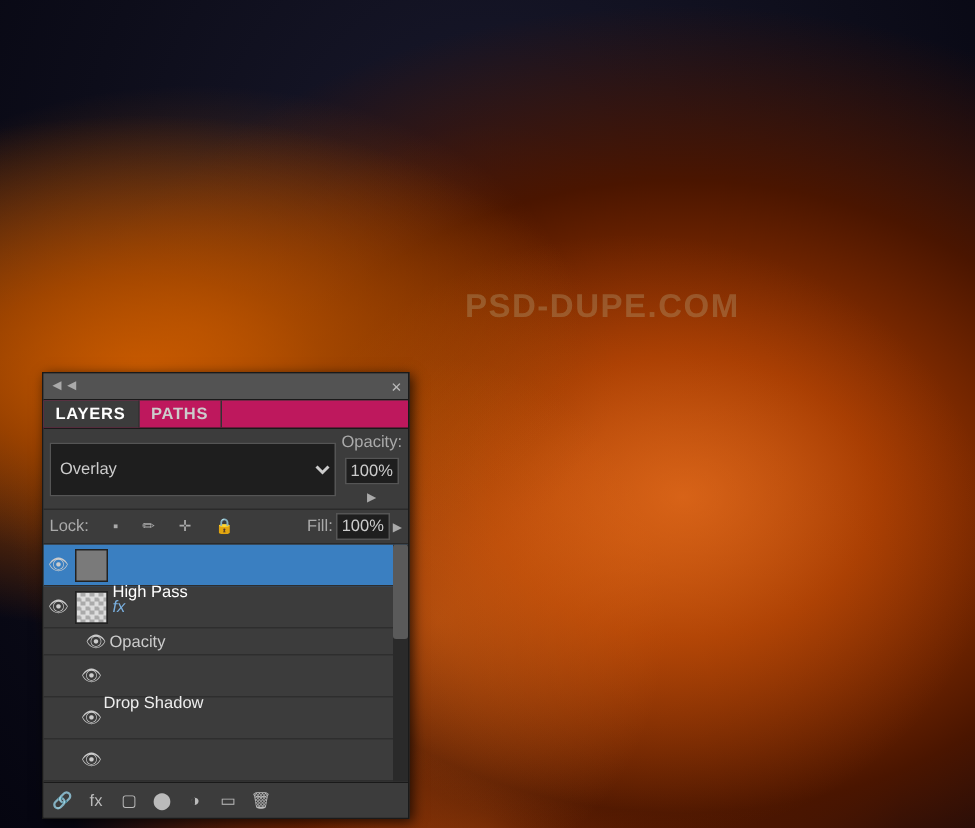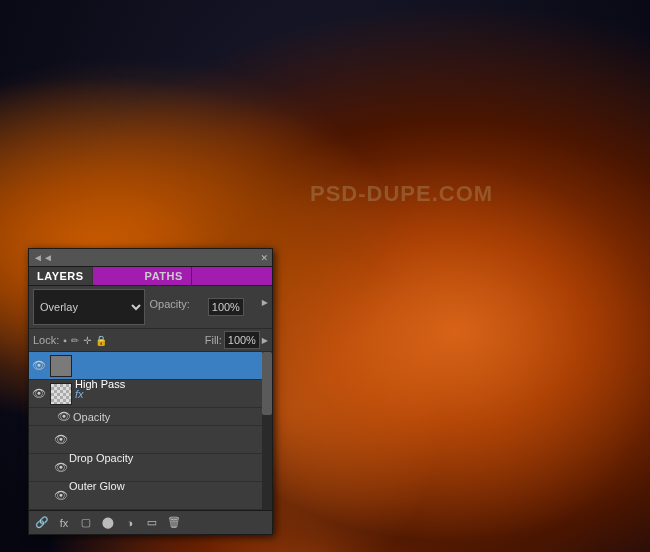--- a/index.html
+++ b/index.html
@@ -71,23 +71,22 @@
 
     .ps-titlebar-btn {
       color: #bbb;
       font-size: 9px;
       cursor: pointer;
     }
 
     
     .ps-tabs {
       display: flex;
-      background: #a21caf;
+      background: #be185d;
       border-bottom: 1px solid #1a1a1a;
-      gap: 44px;
     }
 
     .ps-tab {
       padding: 3px 8px;
       font-size: 11px;
       color: #ccc;
       cursor: pointer;
       border-right: 1px solid #333;
       font-weight: bold;
       letter-spacing: 0.5px;
@@ -113,22 +112,23 @@
       border: 1px solid #555;
       color: #ccc;
       font-size: 11px;
       padding: 1px 2px;
       flex: 1;
       height: 36px;
     }
 
     .ps-opacity-group {
       display: flex;
-      align-items: flex-start;
-      gap: 18px;
+      align-items: center;
+      gap: 4px;
+      flex-direction: column;
     }
 
     .ps-label {
       color: #aaa;
       font-size: 11px;
     }
 
     .ps-value-box {
       background: #1e1e1e;
       border: 1px solid #555;
@@ -146,21 +146,21 @@
       color: #aaa;
       font-size: 8px;
       cursor: pointer;
     }
 
     
     .ps-lock-row {
       display: flex;
       align-items: center;
       padding: 2px 4px;
-      gap: 4px;
+      gap: 16px;
       background: #3c3c3c;
       border-bottom: 1px solid #2a2a2a;
     }
 
     .ps-lock-icon {
       color: #aaa;
       font-size: 10px;
       cursor: pointer;
     }
 
@@ -292,21 +292,21 @@
       align-items: center;
       justify-content: center;
       color: #bbb;
       font-size: 11px;
       cursor: pointer;
     }
 
     
     .watermark {
       position: absolute;
-      top: 181px;
+      top: 191px;
       left: 310px;
       color: rgba(180, 160, 120, 0.35);
       font-size: 22px;
       font-weight: bold;
       font-family: Arial, sans-serif;
       letter-spacing: 1px;
       pointer-events: none;
       white-space: nowrap;
     }
   </style>
@@ -369,26 +369,25 @@
       <span class="ps-fx-icon">fx</span>
     </div>
 
     <div class="ps-effects-group">
       <span style="color:#ccc; font-size:11px;">👁</span>
       <span>Opacity</span>
     </div>
 
     <div class="ps-layer sub-item">
       <div class="ps-eye">👁</div>
-      <span class="ps-layer-name">Drop Opacity</span>
+      <span class="ps-layer-name">Drop Shadow</span>
     </div>
 
     <div class="ps-layer sub-item">
       <div class="ps-eye">👁</div>
-      <span class="ps-layer-name">Outer Glow</span>
     </div>
 
     <div class="ps-layer sub-item">
       <div class="ps-eye">👁</div>
     </div>
 
     <div class="ps-scrollbar">
       <div class="ps-scrollbar-thumb"></div>
     </div>
 

